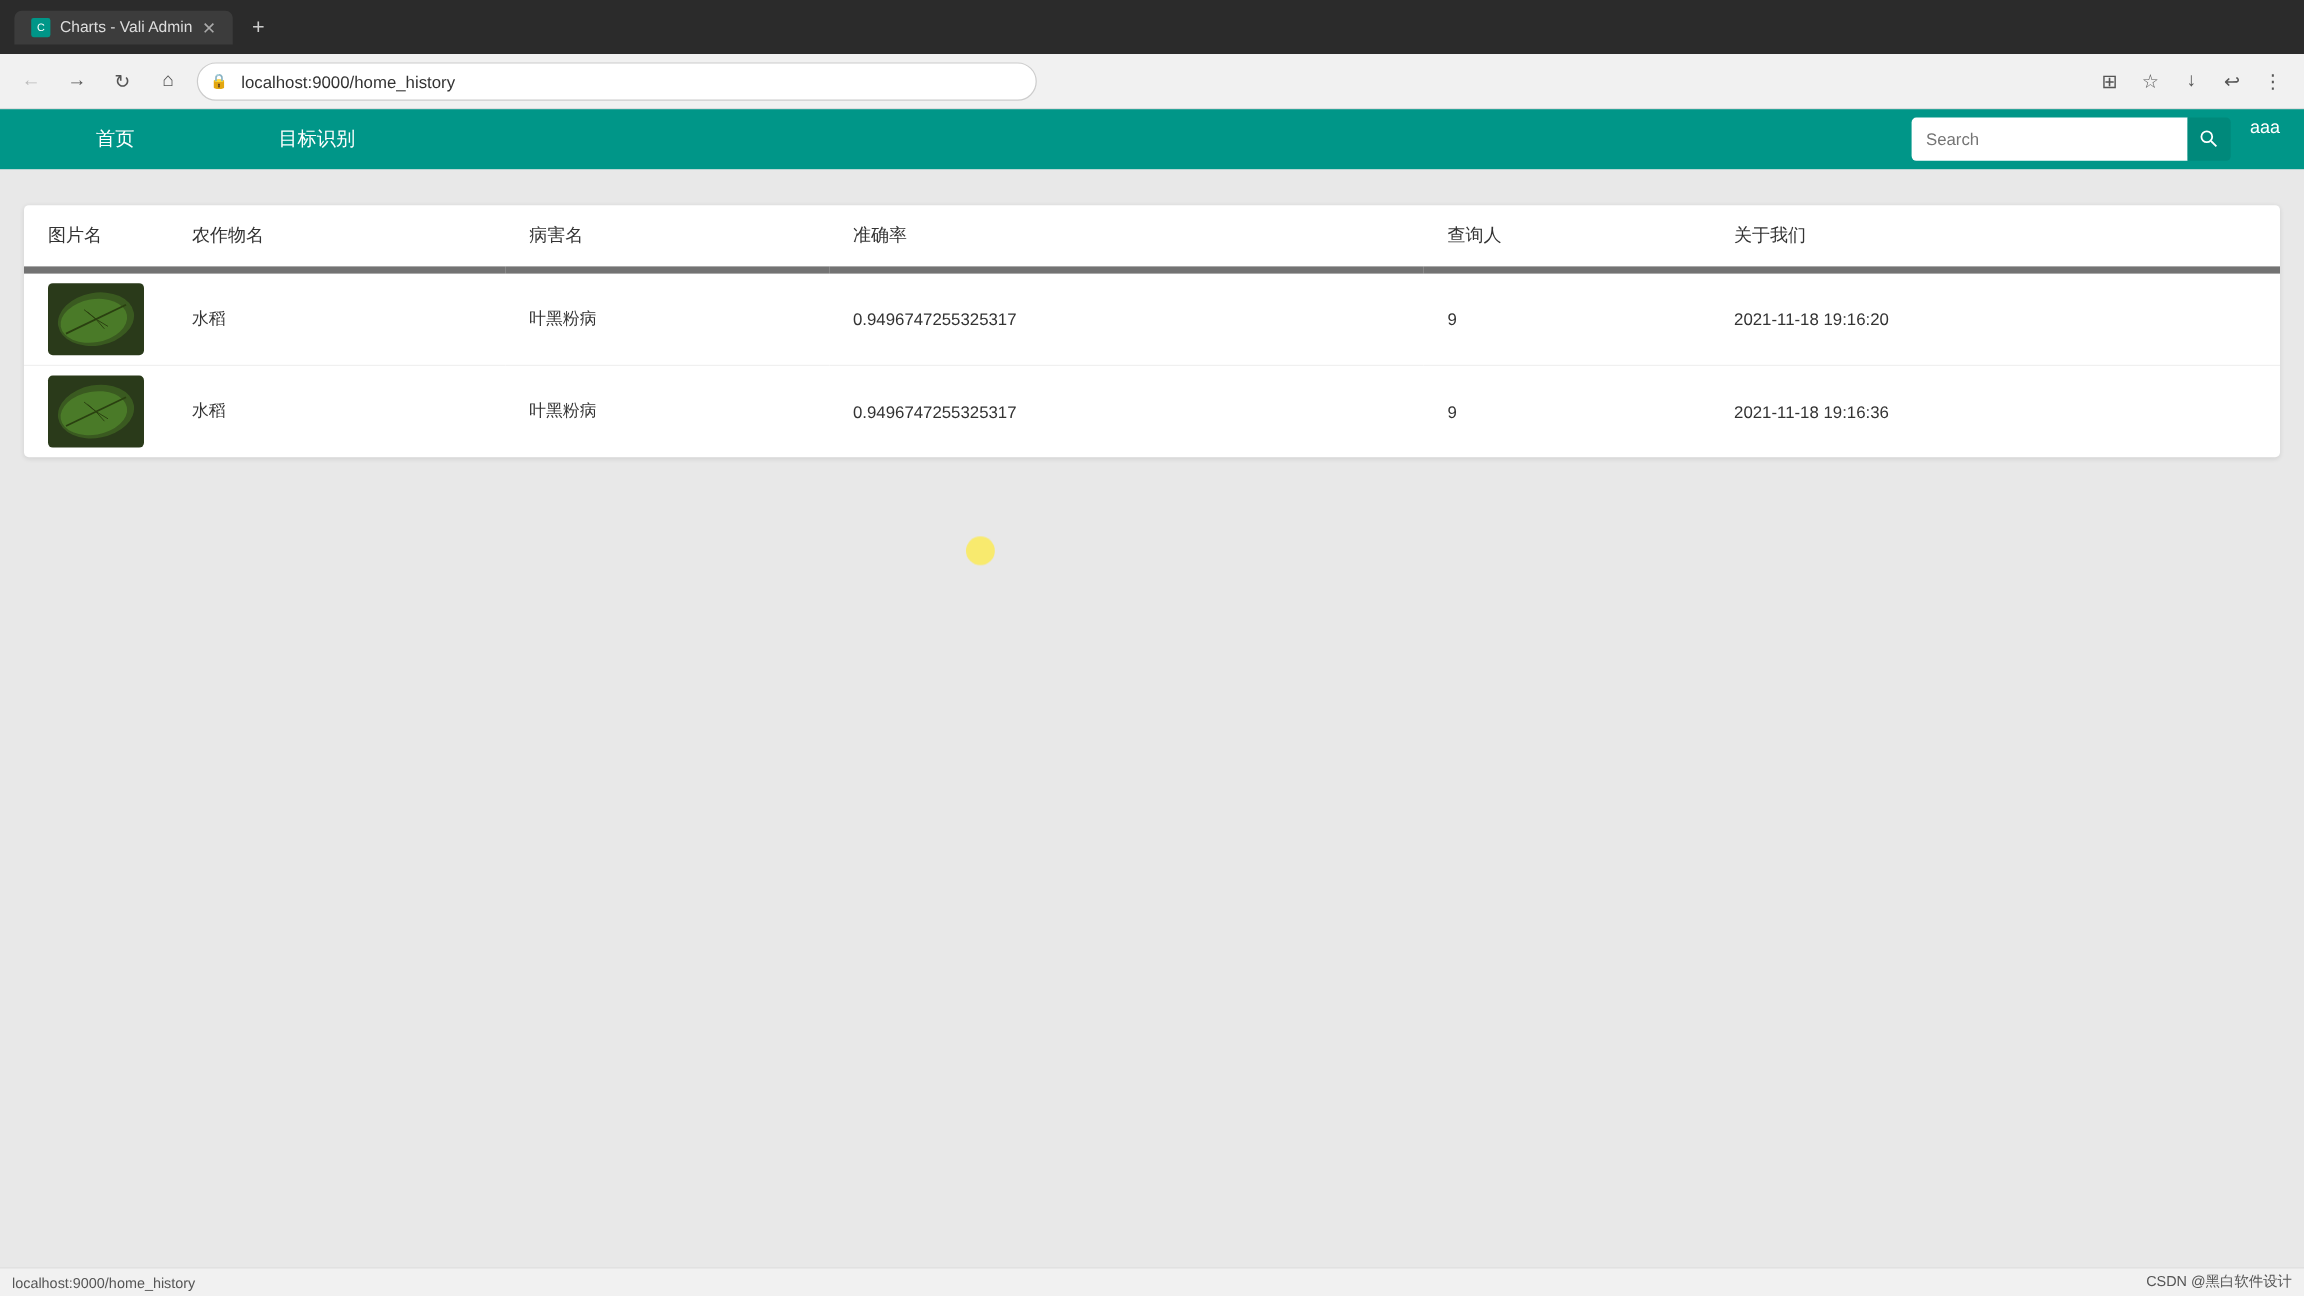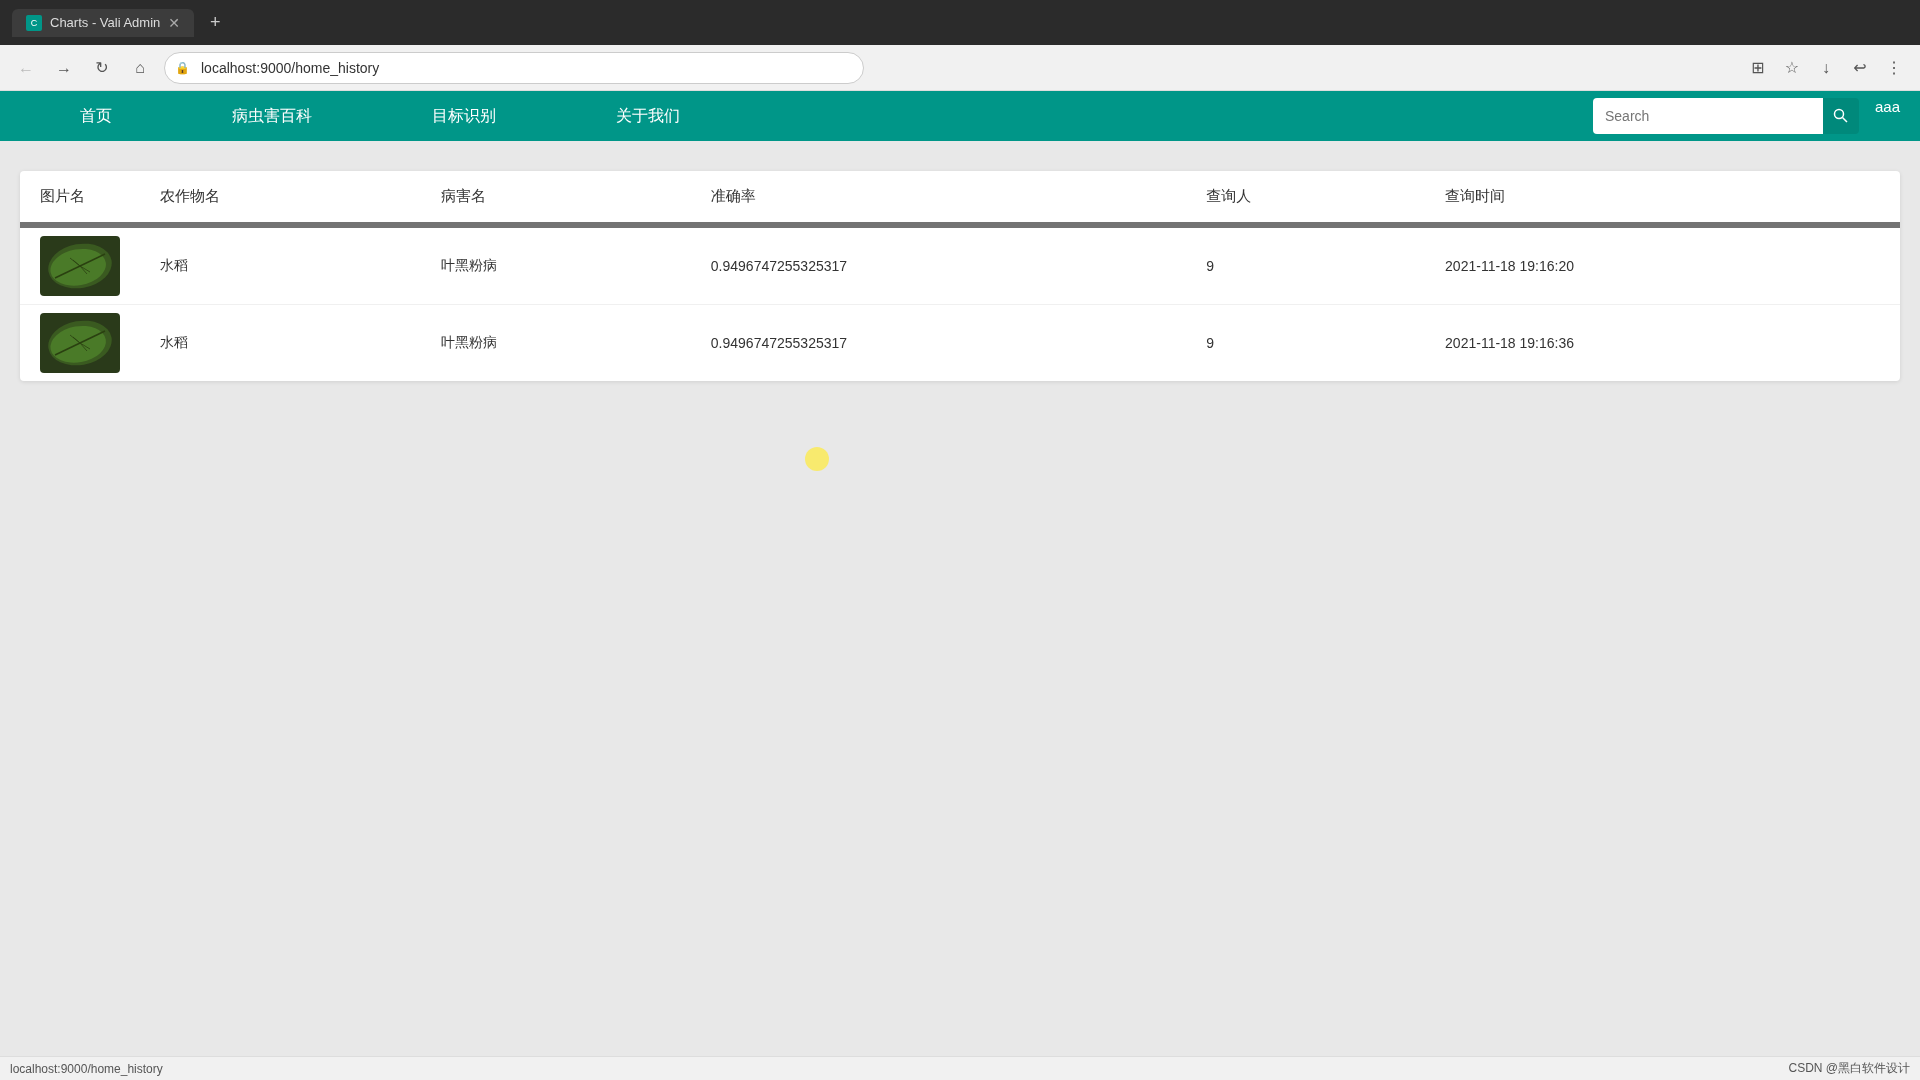--- a/index.html
+++ b/index.html
@@ -319,23 +319,21 @@
     <div class="toolbar-icon">☆</div>
     <div class="toolbar-icon">↓</div>
     <div class="toolbar-icon">↩</div>
     <div class="toolbar-icon">⋮</div>
   </div>
 </div>
 
 <nav class="app-navbar">
   <div class="nav-links">
     <a class="nav-link">首页</a>
-    <a class="nav-link">病虫害百科</a>
     <a class="nav-link">目标识别</a>
-    <a class="nav-link">关于我们</a>
   </div>
   <div class="search-area">
     <input class="search-box" type="text" placeholder="Search" style="">
     <button class="search-btn">
       <svg width="16" height="16" viewBox="0 0 16 16" fill="white">
         <circle cx="6" cy="6" r="4.5" stroke="white" stroke-width="1.5" fill="none"></circle>
         <line x1="9.5" y1="9.5" x2="14" y2="14" stroke="white" stroke-width="1.5"></line>
       </svg>
     </button>
     <span class="user-label">aaa</span>
@@ -345,21 +343,21 @@
 <div class="page-content">
   <div class="table-container">
     <table>
       <thead>
         <tr>
           <th>图片名</th>
           <th>农作物名</th>
           <th>病害名</th>
           <th>准确率</th>
           <th>查询人</th>
-          <th>查询时间</th>
+          <th>关于我们</th>
         </tr>
       </thead>
       <tbody id="table-body">
       <tr>
             <td class="img-cell">
               <div class="leaf-img">
                 <svg class="leaf-svg" viewBox="0 0 70 52" xmlns="http://www.w3.org/2000/svg">
       <ellipse cx="35" cy="26" rx="32" ry="22" fill="#3a5a20" transform="rotate(-10 35 26)"></ellipse>
       <ellipse cx="33" cy="27" rx="28" ry="18" fill="#4a7a28" transform="rotate(-10 35 26)"></ellipse>
       <line x1="10" y1="38" x2="60" y2="14" stroke="#2a4010" stroke-width="1.5"></line>

